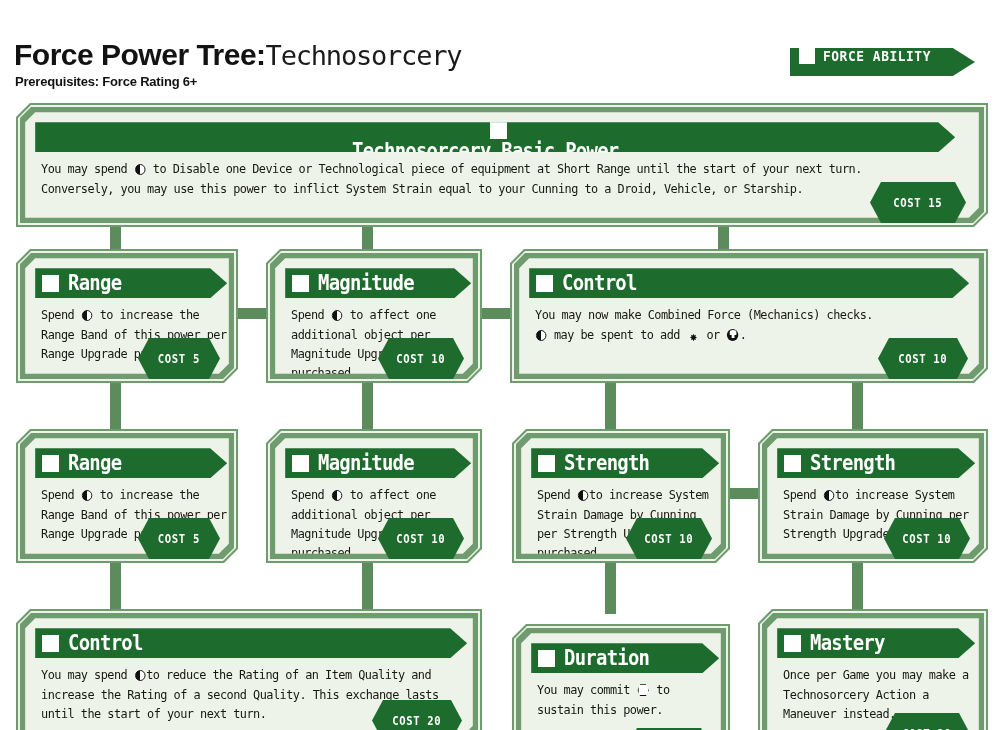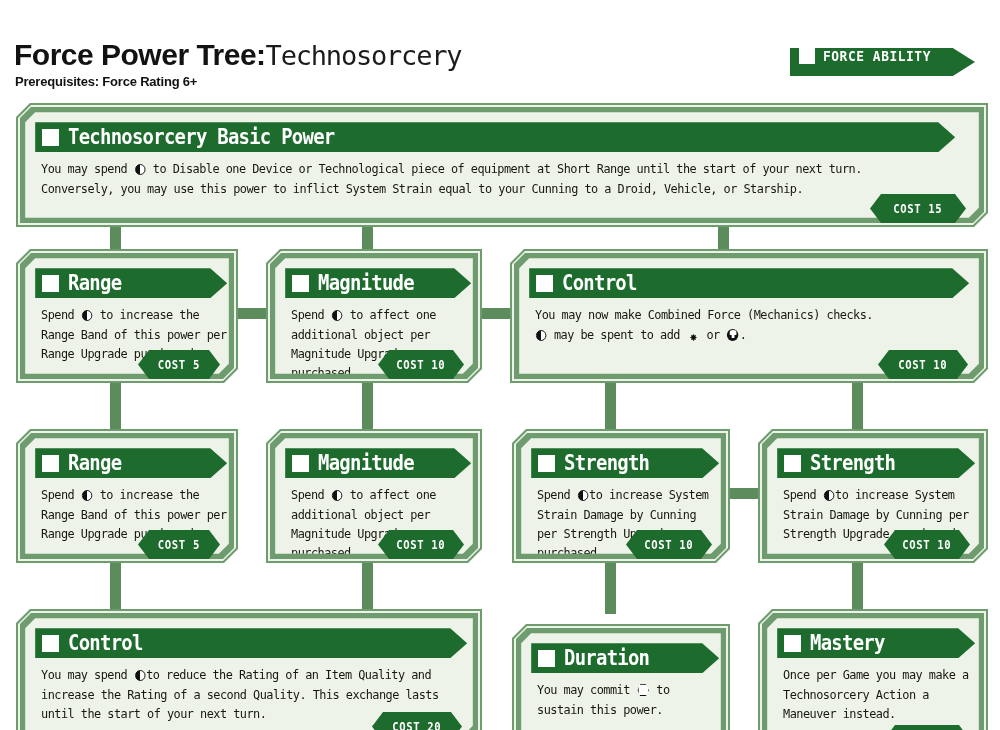--- a/index.html
+++ b/index.html
@@ -93,21 +93,21 @@
     position:absolute;
     color:#17180f;font-size:12.5px;line-height:1.55;
     font-family:"DejaVu Sans Mono", monospace;
     letter-spacing:-0.55px;
     white-space:pre-line;
     transform:scaleX(0.95);transform-origin:left top;
   }
 
   
   .cost{
-    position:absolute;height:29px;min-width:74px;
+    position:absolute;height:41px;min-width:74px;
     background:#1e6b2e;z-index:5;
     clip-path:polygon(11px 0, calc(100% - 11px) 0, 100% 50%, calc(100% - 11px) 100%, 11px 100%, 0 50%);
     display:flex;align-items:center;justify-content:center;
   }
   .cost span{
     color:#ffffff;font-size:11.5px;font-weight:bold;letter-spacing:0.7px;
     font-family:"DejaVu Sans Mono", monospace;
     transform:scaleX(0.92);
   }
 
@@ -176,21 +176,21 @@
       <div class="conn" style="left: 110px; top: 516px; width: 11px; height: 62px;"></div>
       <div class="conn" style="left: 362px; top: 516px; width: 11px; height: 62px;"></div>
       <div class="conn" style="left: 605px; top: 516px; width: 11px; height: 62px;"></div>
       <div class="conn" style="left: 852px; top: 516px; width: 11px; height: 62px;"></div>
     </div>
   <div id="cards">
       <div class="card" style="left: 16px; top: 67px; width: 968px; height: 120px;">
         <div class="card-mid">
           <div class="card-frame">
             <div class="card-face">
-              <div class="card-head" style="width: 920px;">
+              <div class="card-head" style="width: 920px; flex-direction: column;">
                 <div class="head-box"></div>
                 <div class="head-title">Technosorcery Basic Power</div>
               </div>
               <div class="card-body" style="left: 16px; top: 47px; width: 930px;">You may spend <span class="sym sym-force"></span> to Disable one Device or Technological piece of equipment at Short Range until the start of your next turn.
 Conversely, you may use this power to inflict System Strain equal to your Cunning to a Droid, Vehicle, or Starship.</div>
             </div>
           </div>
         </div>
         <div class="cost" style="width: 96px; right: 22px; bottom: 4px;">
           <span>COST 15</span>

